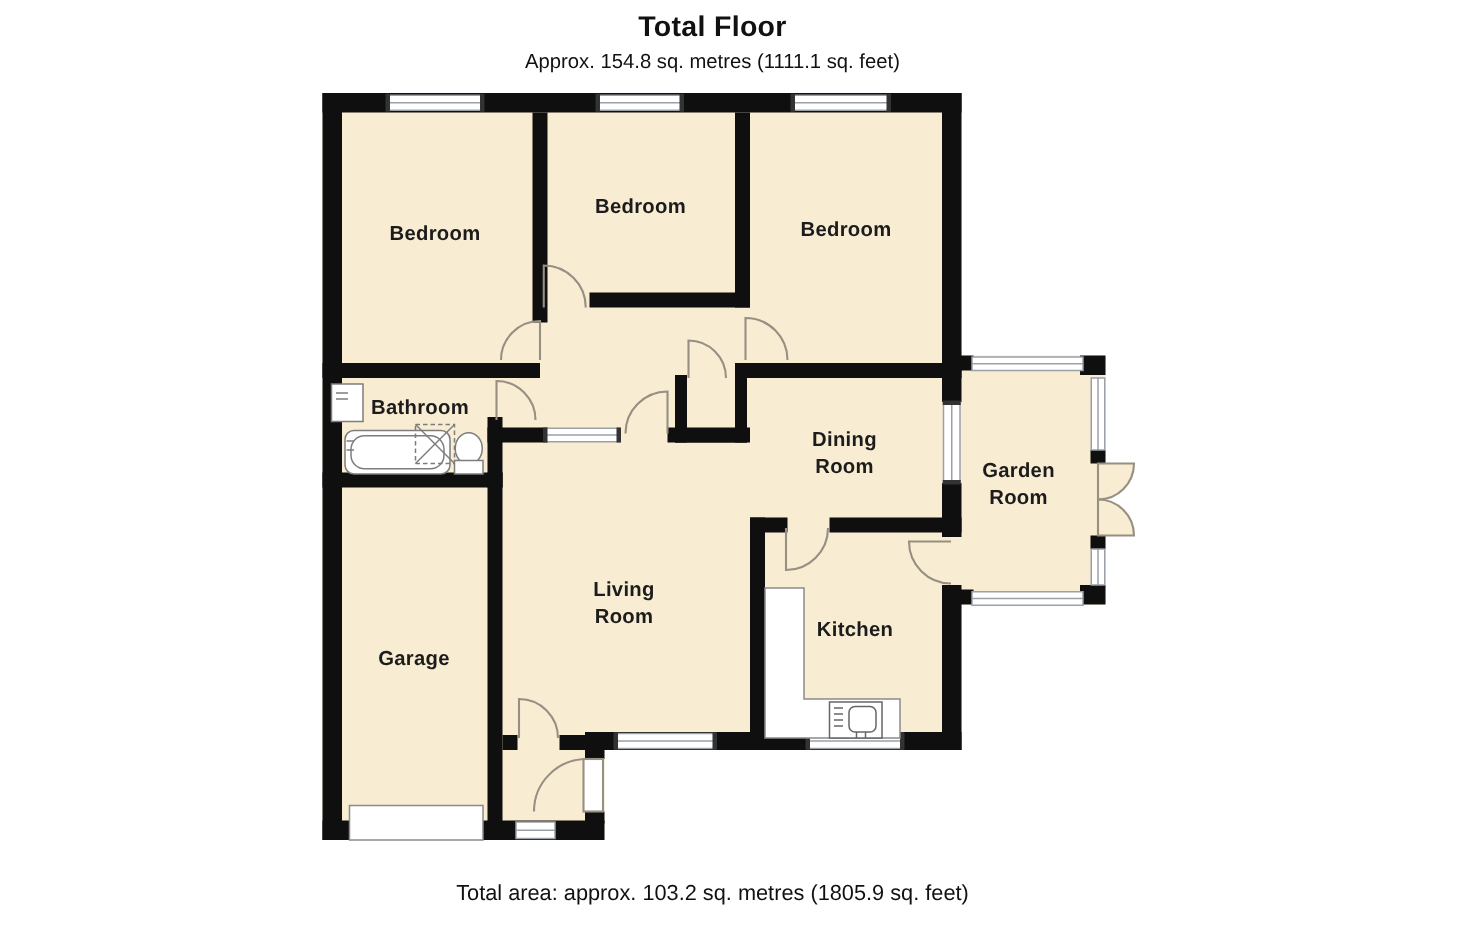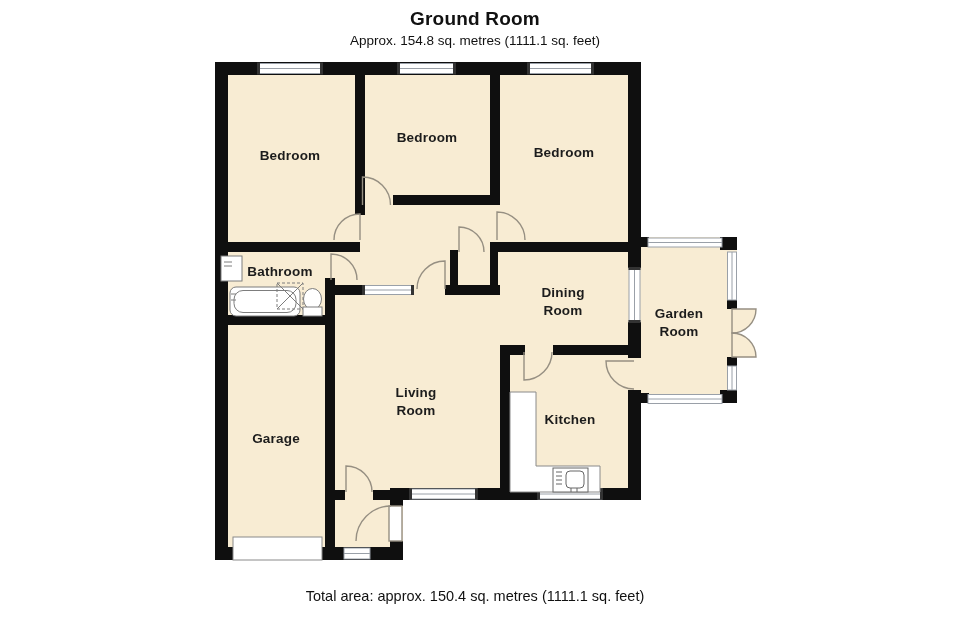--- a/index.html
+++ b/index.html
@@ -13,21 +13,21 @@
   svg{position:absolute;left:0;top:0;}
   .room-label{font-size:13.5px;font-weight:bold;fill:#1c1c1c;letter-spacing:.2px;}
   text{text-anchor:middle;}
 </style>
 </head>
 <body>
 
 <div class="page">
 
   <div class="titleblock">
-    <div class="title">Ground Room</div>
+    <div class="title">Total Floor</div>
     <div class="subtitle">Approx. 154.8 sq. metres (1111.1 sq. feet)</div>
   </div>
 
   <svg width="980" height="632" viewBox="0 0 980 632">
 
     <g>
       <rect x="215" y="62" width="426" height="438" fill="#f8ecd3"></rect>
       <rect x="215" y="500" width="188" height="60" fill="#f8ecd3"></rect>
       <rect x="633" y="237" width="104" height="166" fill="#f8ecd3"></rect>
     </g>
@@ -220,14 +220,14 @@
       <text class="room-label" x="563" y="315">Room</text>
       <text class="room-label" x="679" y="318">Garden</text>
       <text class="room-label" x="679" y="336">Room</text>
       <text class="room-label" x="416" y="397">Living</text>
       <text class="room-label" x="416" y="415">Room</text>
       <text class="room-label" x="570" y="424">Kitchen</text>
       <text class="room-label" x="276" y="443">Garage</text>
     </g>
   </svg>
 
-  <div class="footer">Total area: approx. 150.4 sq. metres (1111.1 sq. feet)</div>
+  <div class="footer">Total area: approx. 103.2 sq. metres (1805.9 sq. feet)</div>
 </div>
 
 </body></html>

